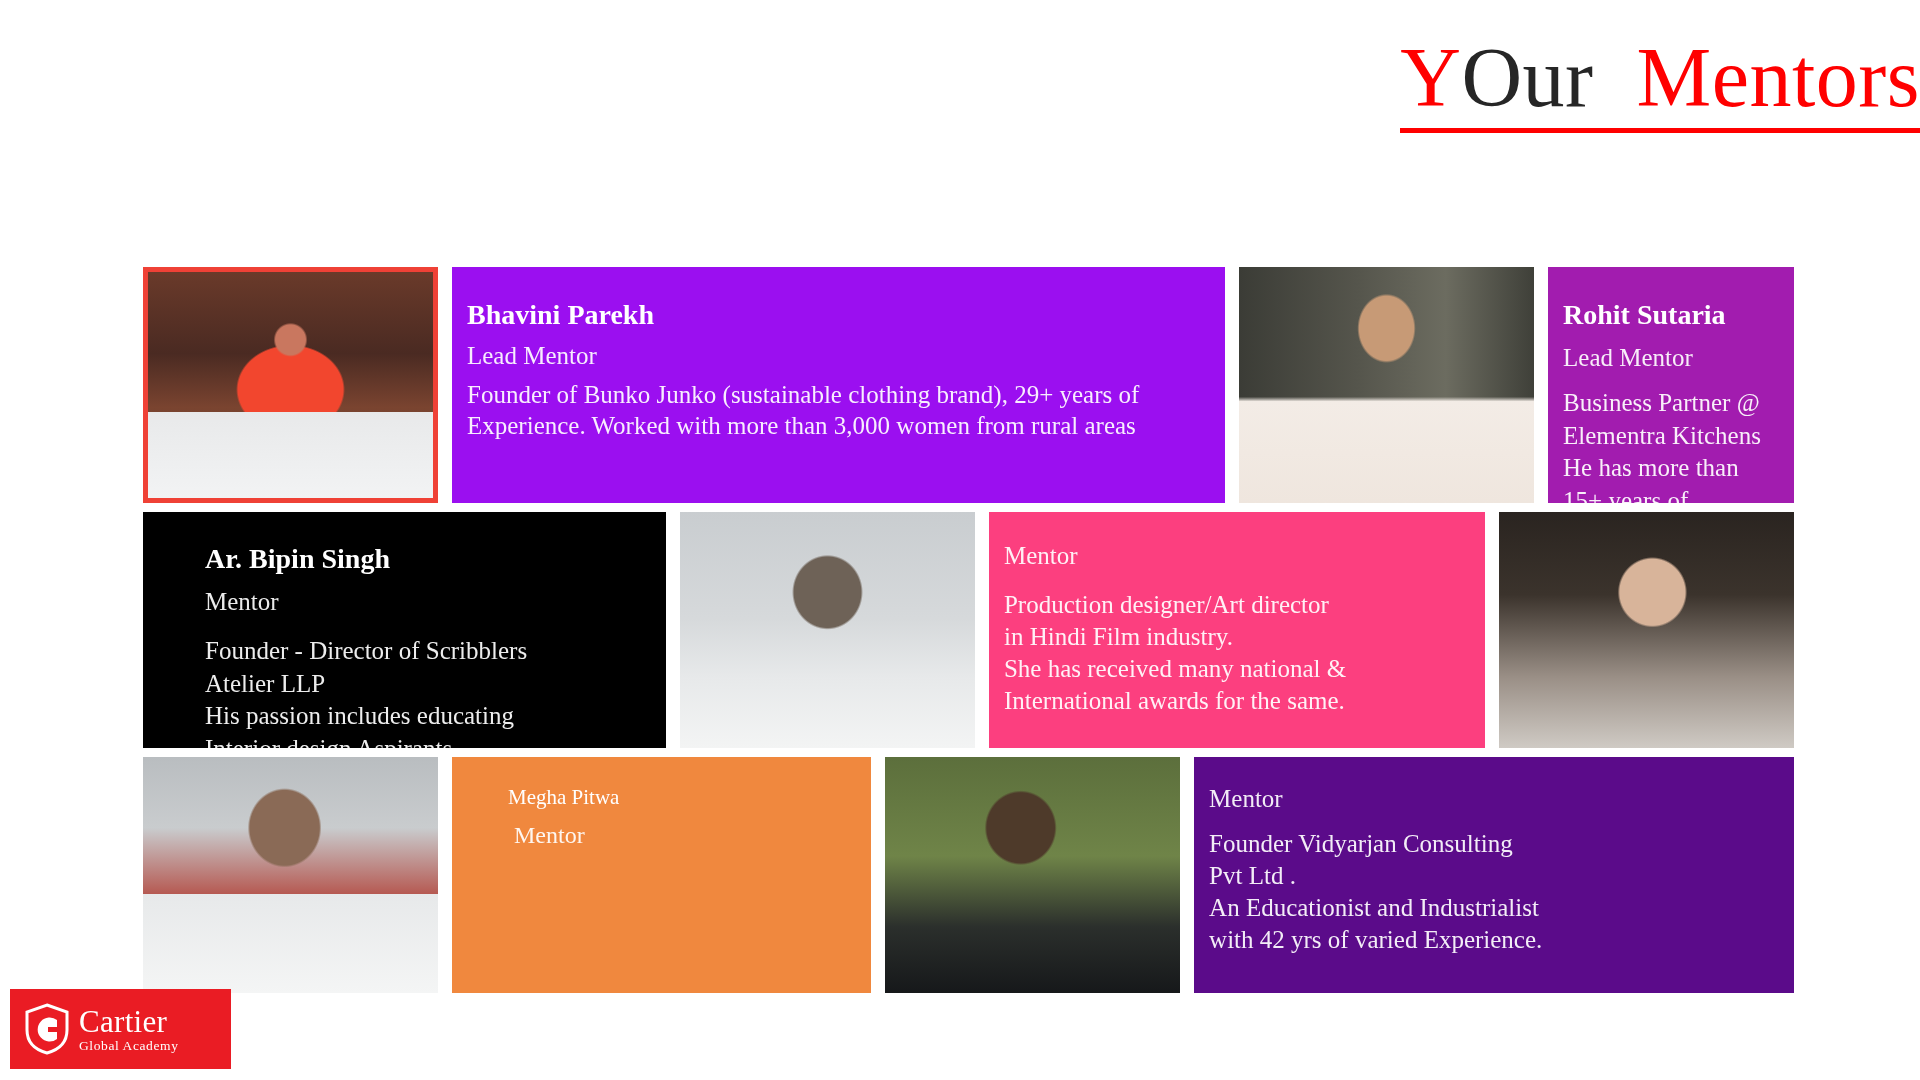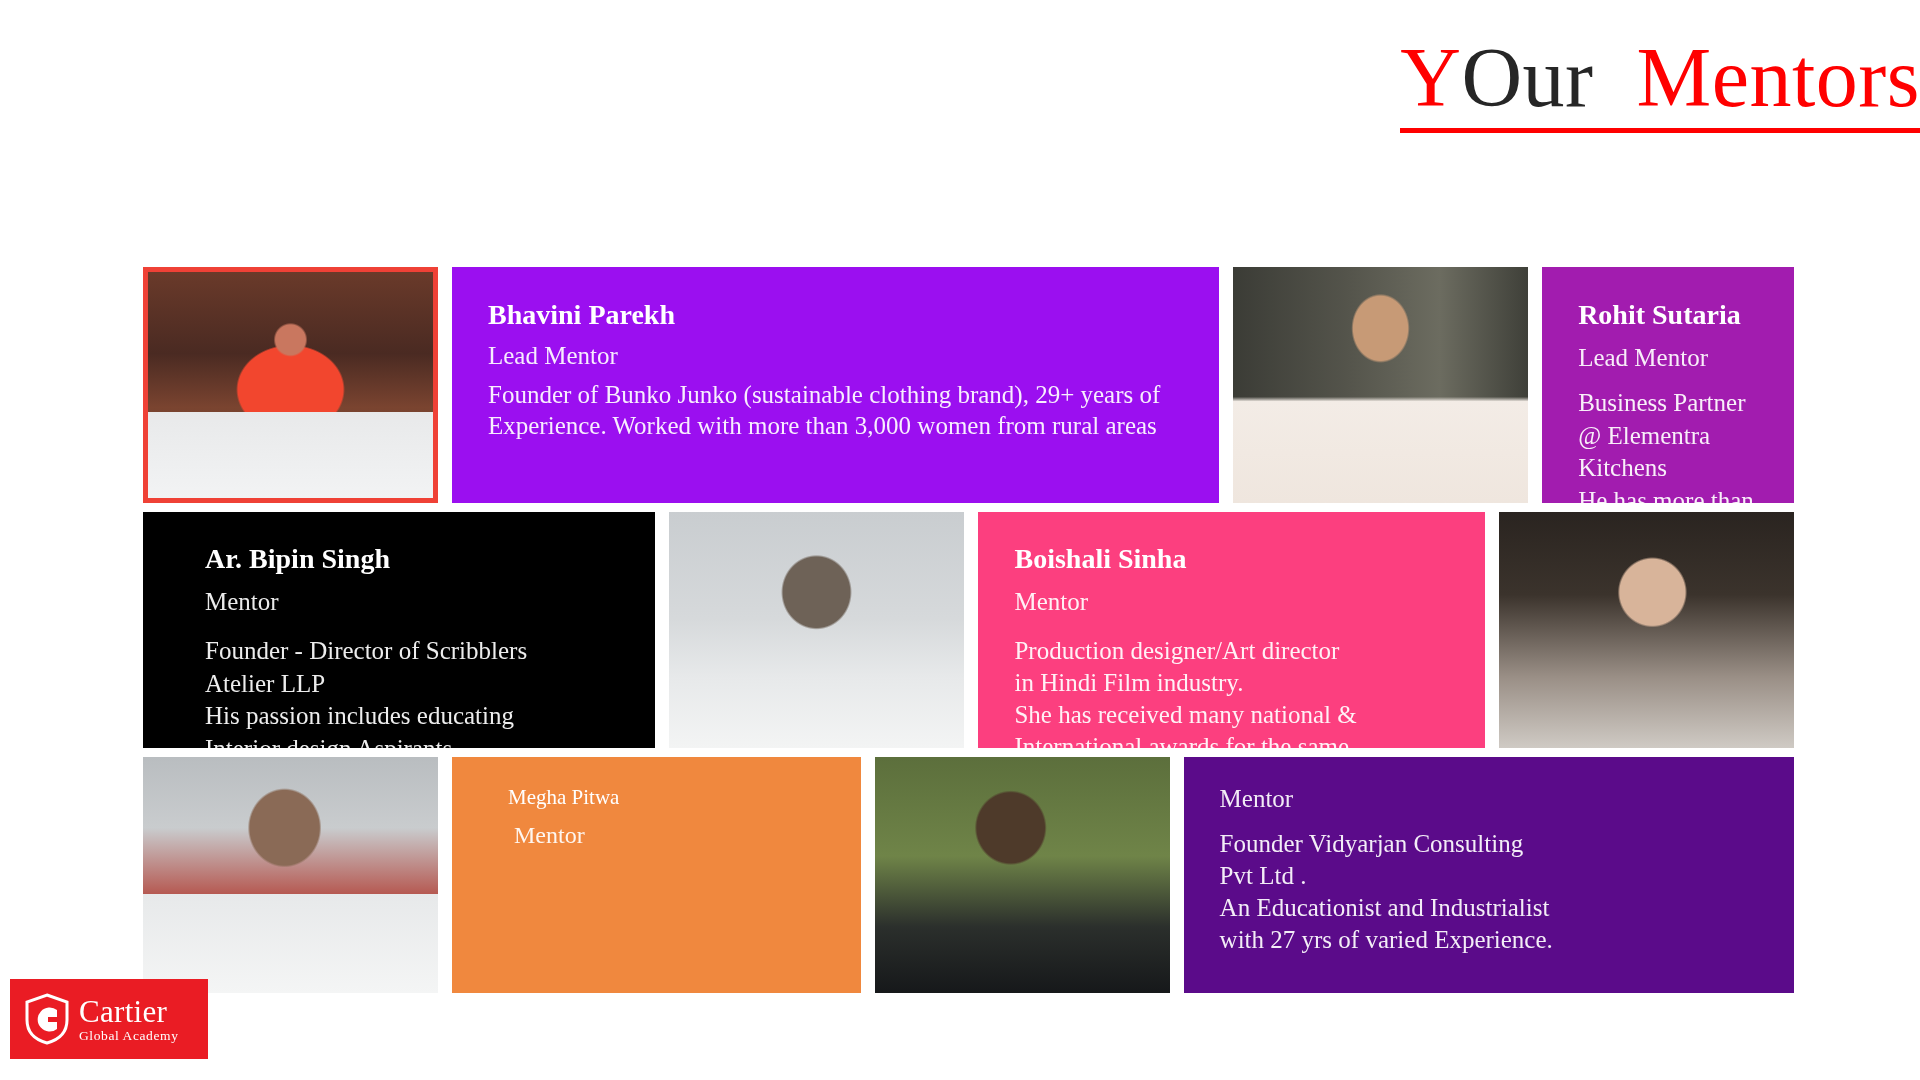--- a/index.html
+++ b/index.html
@@ -100,21 +100,21 @@
     background:
       radial-gradient(ellipse at 46% 30%, #4e3a2a 0 15%, rgba(78,58,42,0) 16%),
       linear-gradient(180deg, #5c6f3c 0%, #6f8448 42%, #2b2f2c 72%, #16181a 100%);
   }
 
   
   .card {
     width: 100%;
     height: 100%;
     box-sizing: border-box;
-    padding: 28px 26px 0 36px;
+    padding: 28px 26px 0 15px;
     color: #ffffff;
     overflow: hidden;
   }
   .card .name {
     font-weight: bold;
     font-size: 28px;
     line-height: 1.25;
     margin: 0 0 11px 0;
     color: #ffffff;
   }
@@ -159,22 +159,22 @@
 
   .card.shrikant { background: #5b0b8a; padding-top: 27px; }
   .card.shrikant .name { margin-bottom: 12px; }
   .card.shrikant .role { margin-bottom: 14px; }
   .card.shrikant .desc { line-height: 1.28; }
 
   
   .logo {
     position: absolute;
     left: 10px;
-    bottom: 21px;
-    width: 198px;
+    bottom: 11px;
+    width: 221px;
     height: 80px;
     background: #ea1c24;
     display: flex;
     align-items: center;
     padding-left: 14px;
     box-sizing: border-box;
   }
   .logo-shield { width: 46px; height: 52px; flex: 0 0 46px; }
   .logo-text {
     margin-left: 9px;
@@ -239,21 +239,20 @@
 Atelier LLP
 His passion includes  educating
 Interior design Aspirants</p>
       </div>
     </div>
     <div class="cell photo">
       <div class="photo-inner ph-bipin"></div>
     </div>
     <div class="cell text">
       <div class="card boishali">
-        <p class="name">Boishali Sinha</p>
         <p class="role">Mentor</p>
         <p class="desc">Production designer/Art director
 in Hindi Film industry.
 She has received many national &amp;
 International awards for the same.</p>
       </div>
     </div>
     <div class="cell photo">
       <div class="photo-inner ph-boishali"></div>
     </div>
@@ -271,21 +270,21 @@
     </div>
     <div class="cell photo">
       <div class="photo-inner ph-shrikant"></div>
     </div>
     <div class="cell text">
       <div class="card shrikant">
         <p class="role">Mentor</p>
         <p class="desc">Founder Vidyarjan Consulting
 Pvt Ltd .
  An Educationist and Industrialist
-with 27 yrs of varied Experience.</p>
+with 42 yrs of varied Experience.</p>
       </div>
     </div>
   </div>
 
 </div>
 
 <div class="logo">
   <svg class="logo-shield" viewBox="0 0 46 52">
     <path d="M23 2 L43 9 V27 C43 40 34 47 23 50 C12 47 3 40 3 27 V9 Z" fill="none" stroke="#ffffff" stroke-width="3"></path>
     <path d="M33 17 A12 12 0 1 0 33 36 L33 29 L24 29 L24 24 L33 24 Z" fill="#ffffff"></path>

